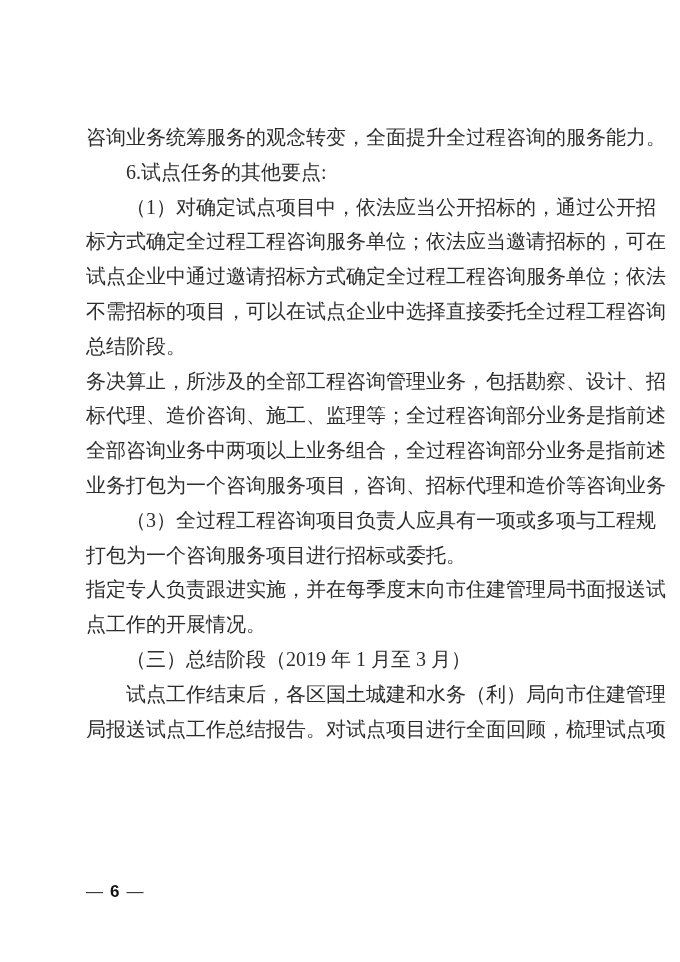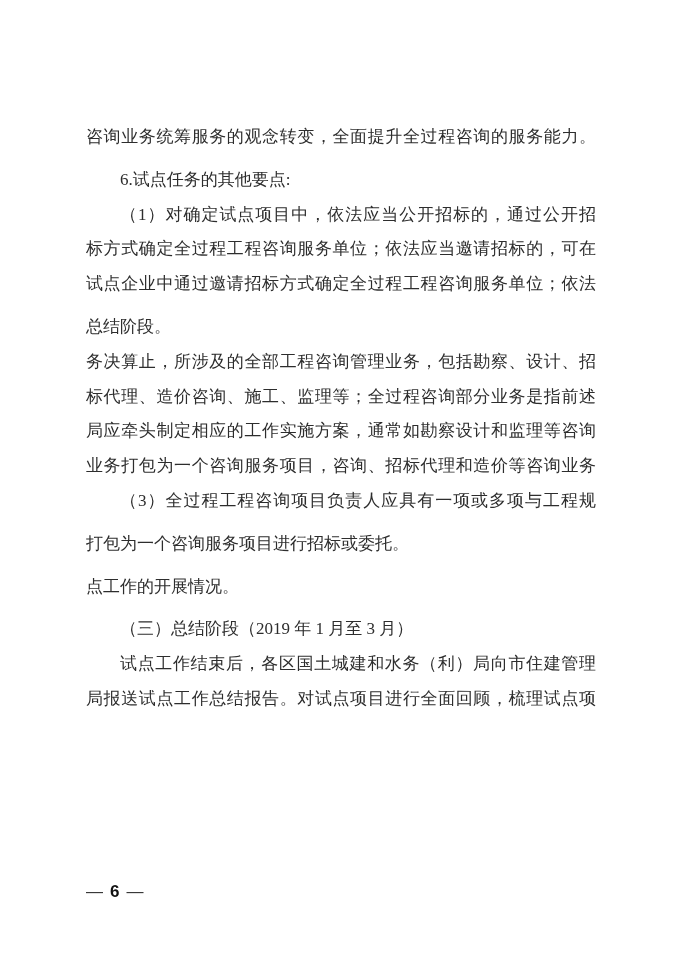--- a/index.html
+++ b/index.html
@@ -14,33 +14,32 @@
     background: #ffffff;
     overflow: hidden;
     font-family: "Liberation Serif", "DejaVu Serif", serif;
   }
   .text-block {
     position: absolute;
     left: 86px;
     top: 120px;
     width: 510px;
     color: #2d2d2d;
-    font-size: 17px;
+    font-size: 20px;
     line-height: 34.8px;
   }
   .line {
     height: 34.8px;
     white-space: nowrap;
     text-align: justify;
     text-align-last: justify;
   }
   .line.no-fill {
     text-align: left;
     text-align-last: left;
-    margin-top: 8px;
   }
   .line.indent {
     text-indent: 2em;
   }
   .footer {
     position: absolute;
     left: 86px;
     top: 882px;
     color: #222222;
     font-size: 17px;
@@ -62,27 +61,29 @@
 
 <div class="page">
 
   <div class="text-block">
 
   <div class="line">咨询业务统筹服务的观念转变，全面提升全过程咨询的服务能力。</div>
       <div class="line indent no-fill">6.试点任务的其他要点:</div>
       <div class="line indent">（1）对确定试点项目中，依法应当公开招标的，通过公开招</div>
       <div class="line">标方式确定全过程工程咨询服务单位；依法应当邀请招标的，可在</div>
       <div class="line">试点企业中通过邀请招标方式确定全过程工程咨询服务单位；依法</div>
+      <div class="line">不需招标的项目，可以在试点企业中选择直接委托全过程工程咨询</div>
       <div class="line no-fill">总结阶段。</div>
       <div class="line">务决算止，所涉及的全部工程咨询管理业务，包括勘察、设计、招</div>
       <div class="line">标代理、造价咨询、施工、监理等；全过程咨询部分业务是指前述</div>
-      <div class="line">局应牵头制定相应的工作实施方案，通常如勘察设计和监理等咨询</div>
+      <div class="line">全部咨询业务中两项以上业务组合，全过程咨询部分业务是指前述</div>
       <div class="line">业务打包为一个咨询服务项目，咨询、招标代理和造价等咨询业务</div>
       <div class="line indent">（3）全过程工程咨询项目负责人应具有一项或多项与工程规</div>
       <div class="line no-fill">打包为一个咨询服务项目进行招标或委托。</div>
+      <div class="line">指定专人负责跟进实施，并在每季度末向市住建管理局书面报送试</div>
       <div class="line no-fill">点工作的开展情况。</div>
       <div class="line indent no-fill">（三）总结阶段（2019 年 1 月至 3 月）</div>
       <div class="line indent">试点工作结束后，各区国土城建和水务（利）局向市住建管理</div>
       <div class="line">局报送试点工作总结报告。对试点项目进行全面回顾，梳理试点项</div>
     </div>
 
   <div class="footer">
     <span class="dash">—</span><span class="num">6</span><span class="dash">—</span>
   </div>
 

